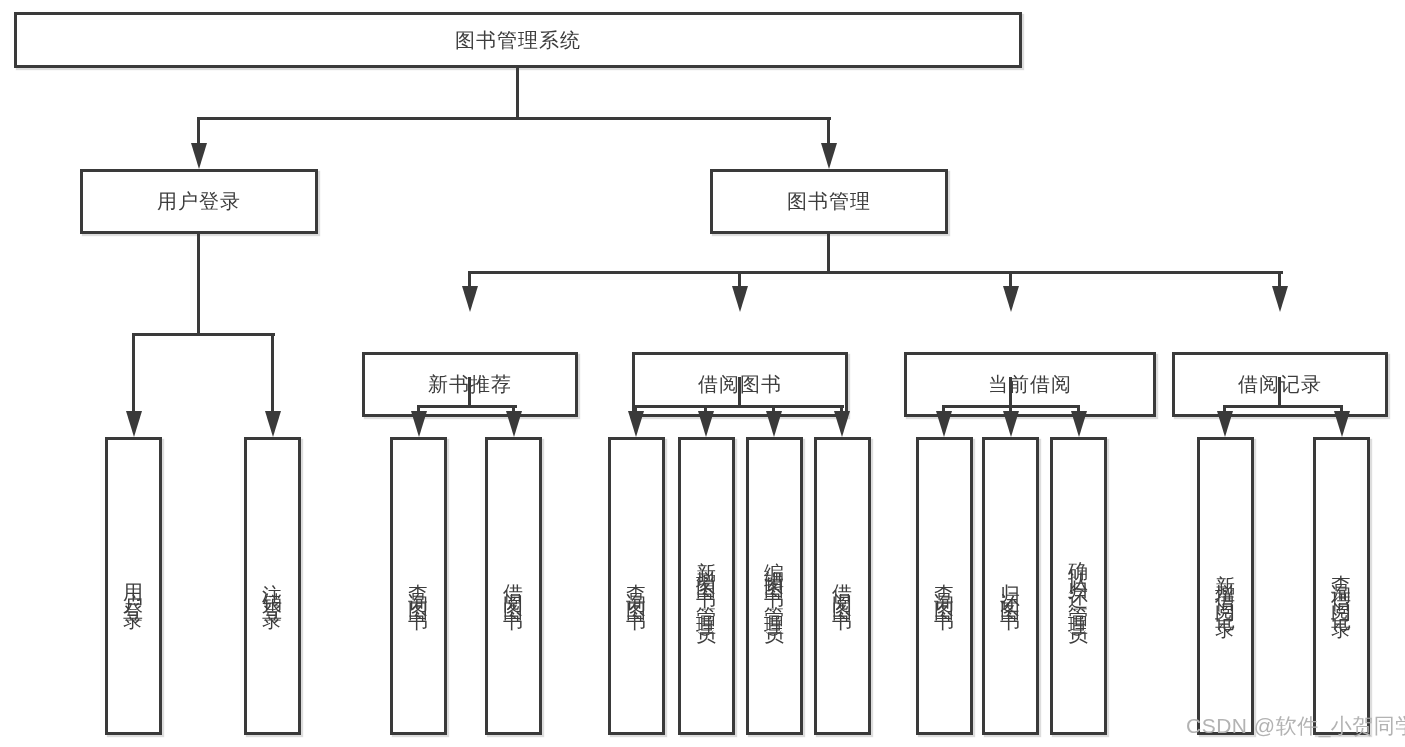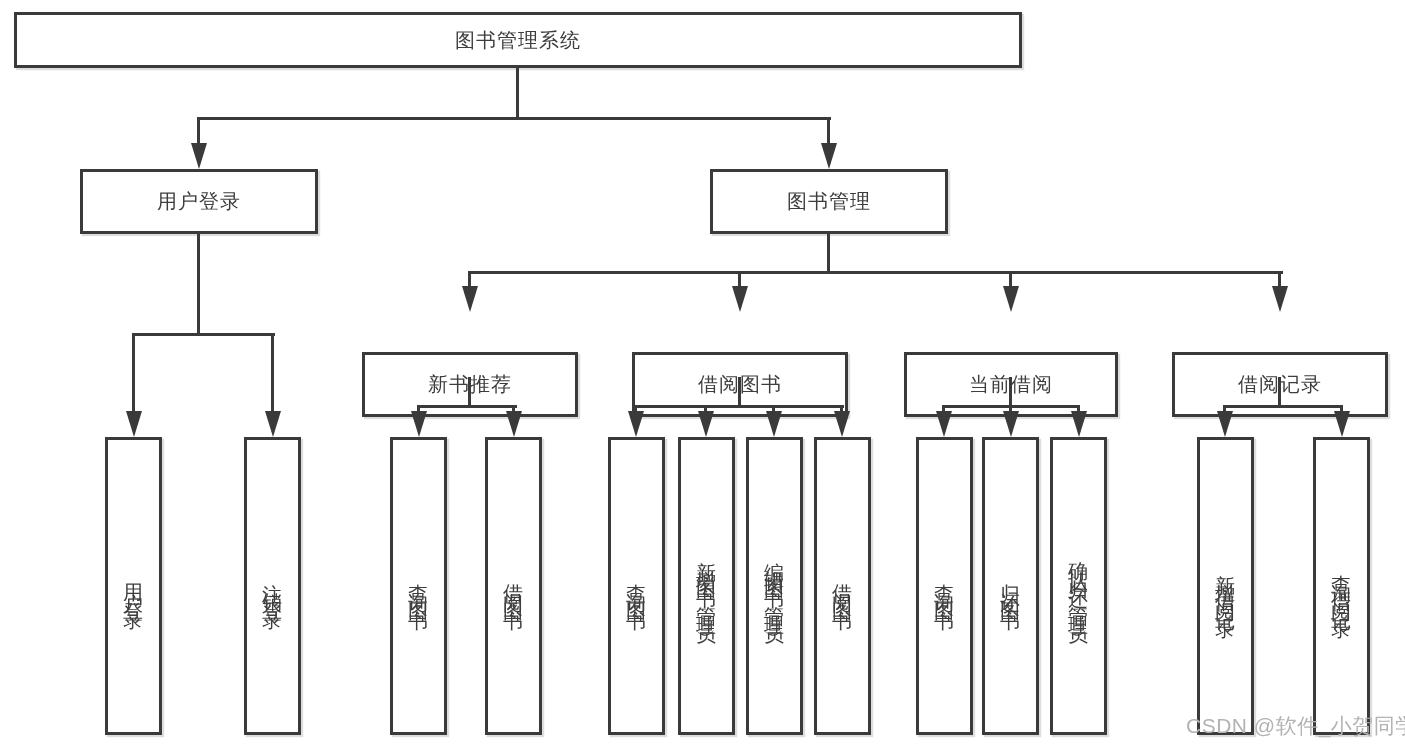--- a/index.html
+++ b/index.html
@@ -54,21 +54,21 @@
 </div>
 
 <div class="box mid" style="left:362px;width:216px;">
   <span class="lbl">新书推荐</span>
 </div>
 
 <div class="box mid" style="left:632px;width:216px;">
   <span class="lbl">借阅图书</span>
 </div>
 
-<div class="box mid" style="left:904px;width:214px;">
+<div class="box mid" style="left:904px;width:252px;">
   <span class="lbl">当前借阅</span>
 </div>
 
 <div class="box mid" style="left:1172px;width:216px;">
   <span class="lbl">借阅记录</span>
 </div>
 
 <div class="box leaf" style="left:105px;">
   <span class="lbl">用户登录</span>
 </div>

